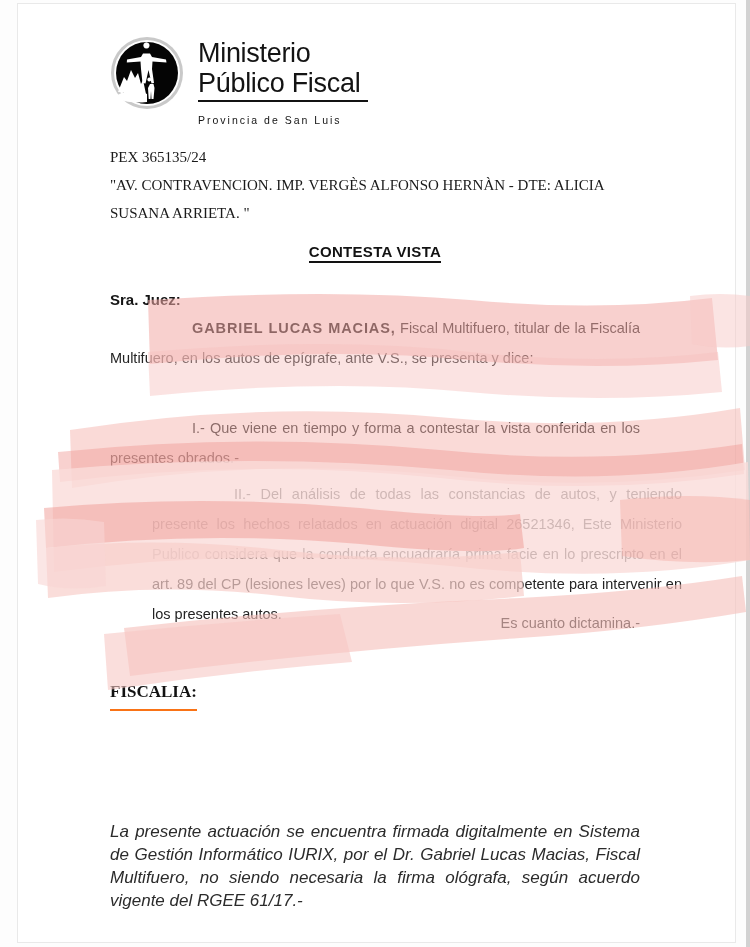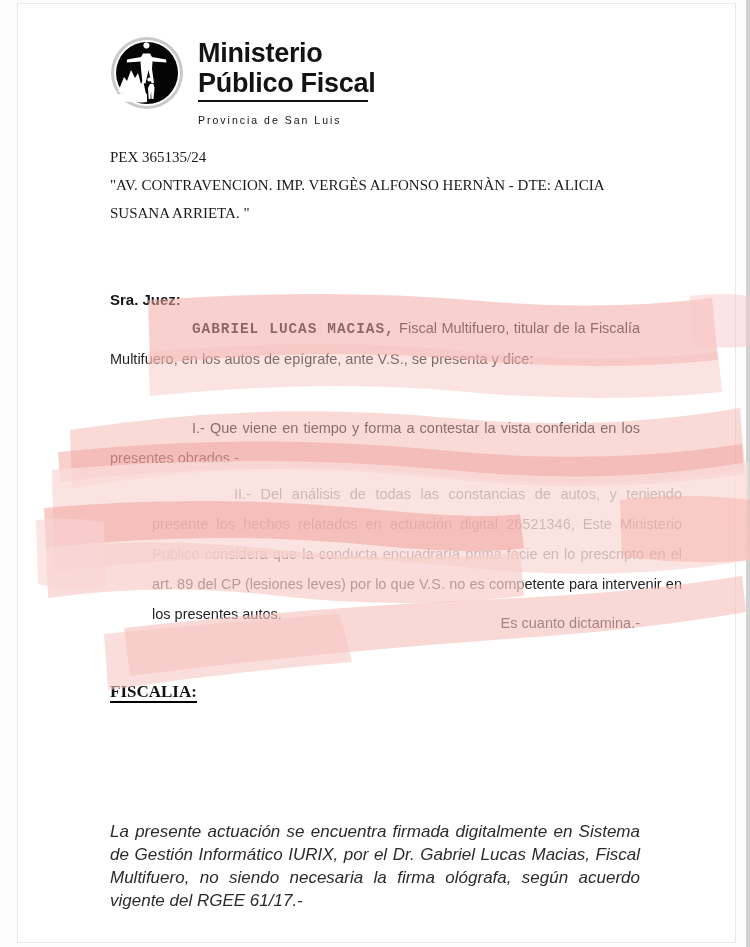--- a/index.html
+++ b/index.html
@@ -75,21 +75,21 @@
     width: 74px;
     height: 74px;
     flex: 0 0 74px;
   }
   .lh-text {
     margin-left: 14px;
     padding-top: 2px;
   }
   .lh-line1, .lh-line2 {
     font-family: "Liberation Sans", sans-serif;
-    font-weight: bold;
+    font-weight: normal;
     font-size: 27px;
     line-height: 30px;
     color: #131313;
     letter-spacing: -0.3px;
   }
   .lh-rule {
     width: 170px;
     height: 2px;
     background: #131313;
     margin-top: 2px;
@@ -157,21 +157,20 @@
     text-justify: inter-word;
   }
   .body-para .indent {
     display: inline-block;
     width: 82px;
   }
   .body-para b {
     font-weight: bold;
     letter-spacing: 0.9px;
     color: #141414;
-    font-family: Liberation Mono, monospace;
   }
 
   #para-presenta { top: 313px; }
   #para-one      { top: 413px; }
   #para-two      { top: 479px; margin-left: 42px; }
 
   .closing {
     position: absolute;
     left: 110px;
     top: 615px;
@@ -185,22 +184,22 @@
   .fiscalia {
     position: absolute;
     left: 110px;
     top: 682px;
     font-family: "Liberation Serif", serif;
     font-weight: bold;
     font-size: 17px;
     color: #111111;
   }
   .fiscalia span {
-    border-bottom: 2px solid #000000;
-    padding-bottom: 0px;
+    border-bottom: 2px solid #f97316;
+    padding-bottom: 8px;
   }
 
   
   .footer-note {
     position: absolute;
     left: 110px;
     top: 820px;
     width: 530px;
     font-family: "Liberation Sans", sans-serif;
     font-style: italic;
@@ -242,20 +241,23 @@
         <div class="lh-rule"></div>
         <div class="lh-sub">Provincia de San Luis</div>
       </div>
     </div>
 
     <div class="caption">
       <div>PEX 365135/24</div>
       <div>"AV. CONTRAVENCION. IMP. VERGÈS ALFONSO HERNÀN - DTE: ALICIA SUSANA ARRIETA. "</div>
     </div>
 
+    <div class="doc-title">
+      <span>CONTESTA VISTA</span>
+    </div>
 
     <div class="salutation">Sra. Juez:</div>
 
     <div class="body-para" id="para-presenta">
       <span class="indent"></span><b>GABRIEL LUCAS MACIAS,</b><span> Fiscal Multifuero, titular de la Fiscalía Multifuero, en los autos de epígrafe, ante V.S., se presenta y dice:</span>
     </div>
 
     <div class="body-para" id="para-one">
       <span class="indent"></span><span>I.- Que viene en tiempo y forma a contestar la vista conferida en los presentes obrados.-</span>
     </div>

